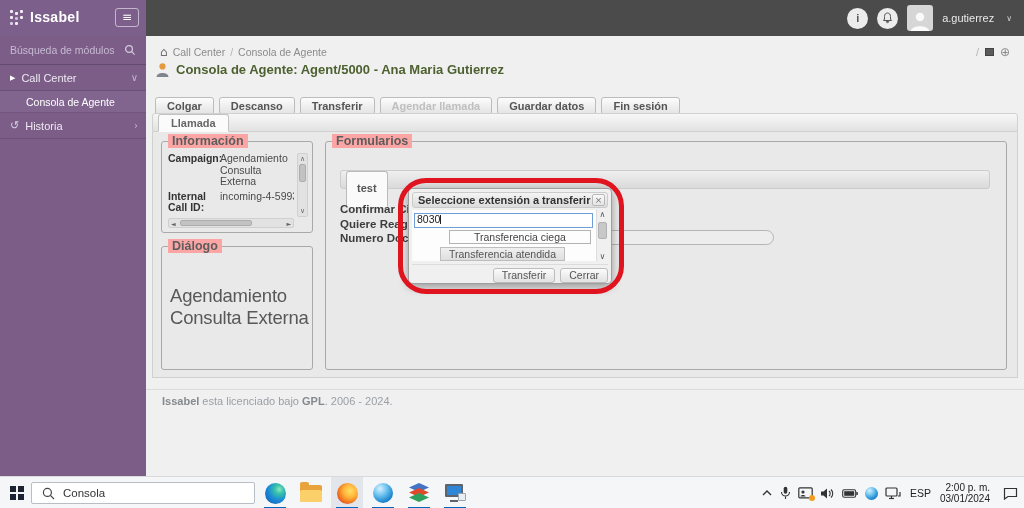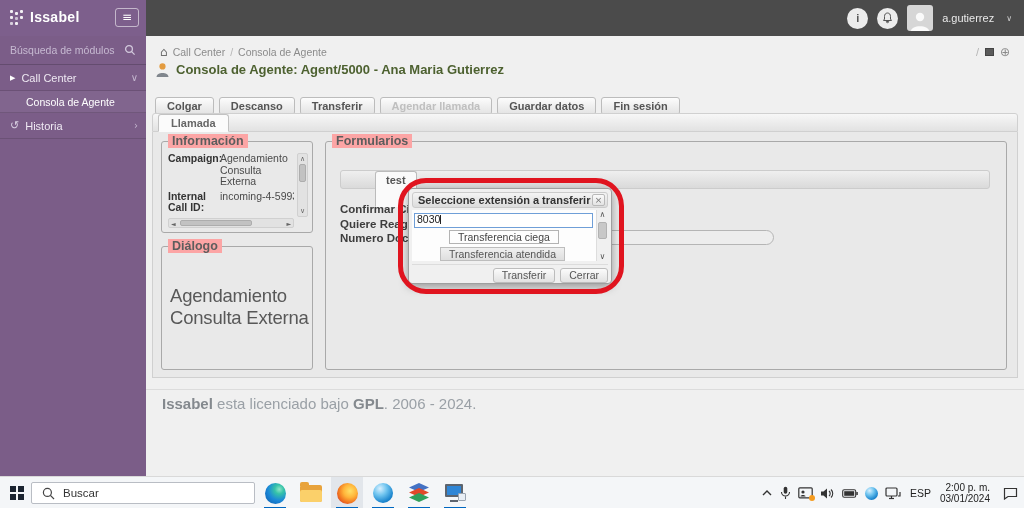--- a/index.html
+++ b/index.html
@@ -70,44 +70,44 @@
   .vthumb { position:absolute; left:1px; width:7px; background:#c2c2c2; border:1px solid #adadad; border-radius:2px; cursor:pointer; }
   .hscroll { position:absolute; left:6px; bottom:4px; width:126px; height:10px; background:#e2e2e2; border:1px solid #d0d0d0; border-radius:2px; }
   .hscroll .lf,.hscroll .rt { position:absolute; top:0; font-size:8px; color:#666; line-height:9px; cursor:pointer; }
   .hscroll .lf { left:2px; } .hscroll .rt { right:2px; }
   .hthumb { position:absolute; left:11px; top:1px; height:6px; width:72px; background:#c2c2c2; border:1px solid #adadad; border-radius:2px; cursor:pointer; }
 
   .dialogo-text { position:absolute; left:8px; top:38px; width:140px; font-size:18.5px; color:#585858; line-height:1.18; letter-spacing:-0.2px; }
 
   
   .inner-strip { position:absolute; left:14px; top:28px; width:650px; height:19px; background:linear-gradient(#efefef,#dadada); border:1px solid #cccccc; border-radius:3px; }
-  .inner-tab { position:absolute; left:6px; top:1px; height:36px; line-height:16px; padding:0 10px; background:#fafafa; border:1px solid #bbb; border-bottom:1px solid #fafafa; border-radius:3px 3px 0 0; font-size:11px; font-weight:bold; color:#555; cursor:pointer;margin-left:29px; }
+  .inner-tab { position:absolute; left:6px; top:1px; height:36px; line-height:16px; padding:8px 10px; background:#fafafa; border:1px solid #bbb; border-bottom:1px solid #fafafa; border-radius:3px 3px 0 0; font-size:11px; font-weight:bold; color:#555; cursor:pointer; }
   .frm-lbl { position:absolute; font-size:11.5px; font-weight:bold; color:#3d3d3d; white-space:nowrap; }
   .frm-input { position:absolute; height:15px; border:1px solid #b5b5b5; border-radius:8px; background:#ededed; }
 
   
   .modal { position:absolute; left:408px; top:188px; width:204px; height:96px; background:#f0f0f0; border:1px solid #9f9f9f; border-radius:4px; padding:3px; box-shadow:0 3px 10px rgba(0,0,0,.35); z-index:50; }
   .m-title { position:relative; height:16px; background:linear-gradient(#f4f4f4,#dcdcdc); border:1px solid #cbcbcb; border-radius:3px; }
   .m-title .tt { position:absolute; left:5px; top:1px; font-size:11px; font-weight:bold; color:#333; }
   .m-close { position:absolute; right:2px; top:1px; width:13px; height:12px; background:linear-gradient(#fafafa,#e4e4e4); border:1px solid #b9b9b9; border-radius:2px; text-align:center; line-height:10px; font-size:9px; color:#777; cursor:pointer; }
   .m-content { position:relative; margin-top:2px; height:51px; background:#fdfdfd; }
   .m-input { position:absolute; left:2px; top:3px; width:179px; height:15px; border:1px solid #6f9fd8; background:#fff; font-size:10.5px; color:#222; line-height:11px; padding-left:2px; }
   .m-caret { display:inline-block; width:1px; height:9px; background:#222; vertical-align:-1px; }
-  .m-opt1 { position:absolute; left:37px; top:20px; height:14px; line-height:12px; padding:0 8px; background:#fdfdfd; border:1px solid #b3b3b3; font-size:10.5px; color:#444; cursor:pointer; white-space:nowrap; }
+  .m-opt1 { position:absolute; left:37px; top:20px; height:14px; line-height:12px; padding:0 24px; background:#fdfdfd; border:1px solid #b3b3b3; font-size:10.5px; color:#444; cursor:pointer; white-space:nowrap; }
   .m-opt2 { position:absolute; left:28px; top:37px; height:14px; line-height:12px; padding:0 8px; background:linear-gradient(#f0f0f0,#dedede); border:1px solid #bdbdbd; font-size:10.5px; color:#555; cursor:pointer; white-space:nowrap; }
   .m-scroll { position:absolute; right:0; top:0; width:12px; height:51px; background:#f0f0f0; border-left:1px solid #ddd; }
   .m-scroll .up,.m-scroll .dn { position:absolute; left:0; width:100%; text-align:center; font-size:8px; color:#555; cursor:pointer; }
   .m-scroll .up { top:0; } .m-scroll .dn { bottom:0; }
   .m-thumb { position:absolute; left:1px; top:12px; width:9px; height:17px; background:#c8c8c8; border:1px solid #b2b2b2; border-radius:2px; cursor:pointer; }
   .m-btnpane { margin-top:3px; border-top:1px solid #dcdcdc; padding-top:3px; display:flex; justify-content:flex-end; gap:5px; }
   .m-btn { height:15px; line-height:13px; padding:0 8px; background:linear-gradient(#fbfbfb,#e2e2e2); border:1px solid #bcbcbc; border-radius:3px; font-size:10.5px; color:#555; cursor:pointer; }
   .red-ring { position:absolute; left:398px; top:178px; width:226px; height:116px; border:5px solid #e0141f; border-radius:28px; z-index:60; pointer-events:none; }
 
   .footer-div { position:absolute; left:0; top:353px; width:878px; border-top:1px solid #dcdcdc; }
-  .footer-txt { position:absolute; left:16px; top:359px; font-size:15px; color:#9aa0a6; }
+  .footer-txt { position:absolute; left:16px; top:359px; font-size:11px; color:#9aa0a6; }
   .footer-txt b { color:#84898e; }
 
   
   .taskbar { position:absolute; left:0; top:476px; width:1024px; height:32px; background:#f4f6f8; border-top:1px solid #d9d9d9; }
   .start { position:absolute; left:10px; top:9px; width:14px; height:14px; display:grid; grid-template-columns:6px 6px; grid-template-rows:6px 6px; gap:2px; cursor:pointer; }
   .start i { background:#1b2430; }
   .tb-search { position:absolute; left:31px; top:5px; width:224px; height:22px; background:#fff; border:1px solid #b9bdc4; border-radius:2px; display:flex; align-items:center; gap:8px; padding-left:10px; cursor:text; }
   .tb-search span { font-size:11.5px; color:#333; }
   .tb-app { position:absolute; top:0; width:32px; height:32px; display:flex; align-items:center; justify-content:center; cursor:pointer; }
   .tb-app.hl { background:#e2e6eb; }
@@ -315,21 +315,21 @@
         <i></i>
         <i></i>
         <i></i>
         <i></i>
       </div>
     <div class="tb-search">
       <svg width="13" height="13" viewBox="0 0 13 13">
           <circle cx="5.4" cy="5.4" r="4" fill="none" stroke="#444" stroke-width="1.2"></circle>
           <line x1="8.4" y1="8.4" x2="12" y2="12" stroke="#444" stroke-width="1.2"></line>
         </svg>
-      <span>Buscar</span>
+      <span>Consola</span>
     </div>
 
     <div class="tb-app" style="left:259px;">
       <div class="ic-edge"></div>
       <div class="tb-underline"></div>
     </div>
     <div class="tb-app" style="left:295px;">
       <div class="ic-folder">
           <div class="back"></div>
           <div class="front"></div>

